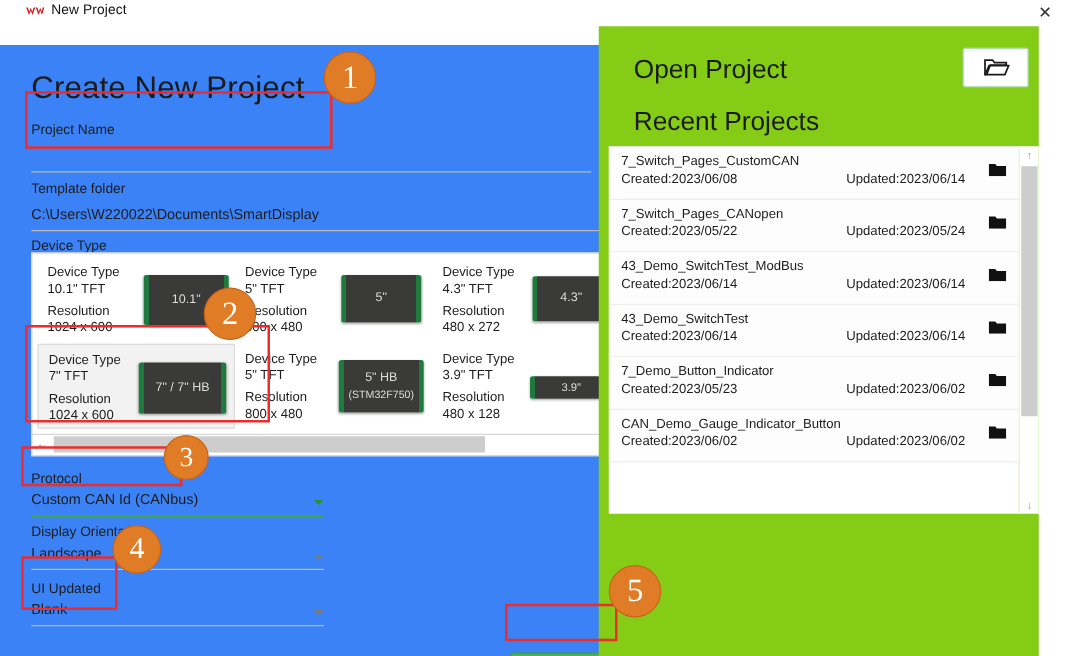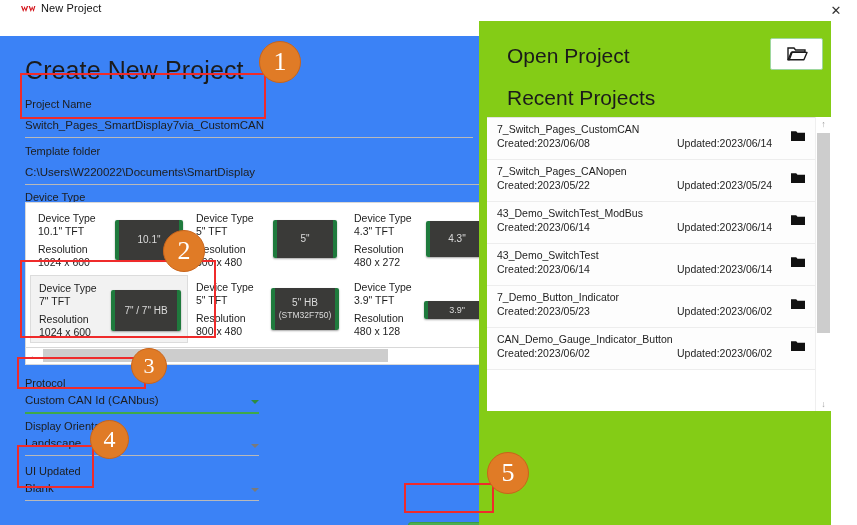--- a/index.html
+++ b/index.html
@@ -96,21 +96,20 @@
   <div class="tb-title">New Project</div>
   <div class="tb-close">✕</div>
 </div>
 <div class="tb-sep"></div>
 
 <div class="left">
 
   <div class="h1">Create New Project</div>
 
   <div class="fld-label" style="left:25px;top:62px;text-align:right;">Project Name</div>
-  <div class="fld-value" style="left:25px;top:83px;">Switch_Pages_SmartDisplay7via_CustomCAN</div>
   <div class="fld-underline" style="left:25px;top:101px;width:448px;"></div>
 
   <div class="fld-label" style="left:25px;top:109px;">Template folder</div>
   <div class="fld-value" style="left:25px;top:130px;">C:\Users\W220022\Documents\SmartDisplay</div>
   <div class="fld-underline" style="left:25px;top:148px;width:472px;"></div>
 
   <div class="fld-label" style="left:25px;top:155px;">Device Type</div>
 
   <div class="dev-box">
 

